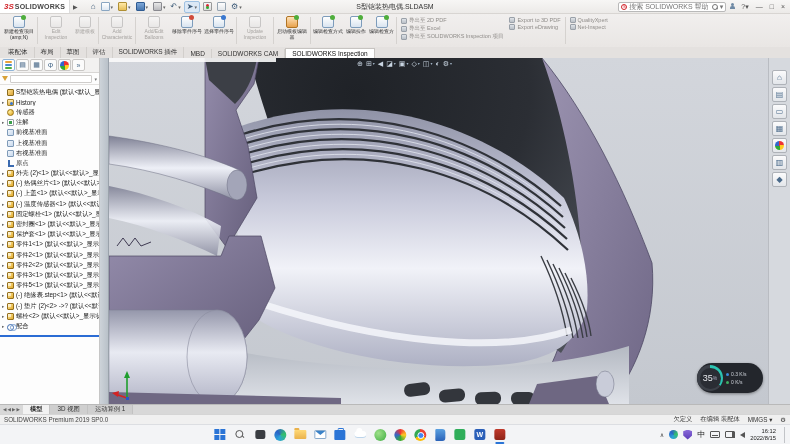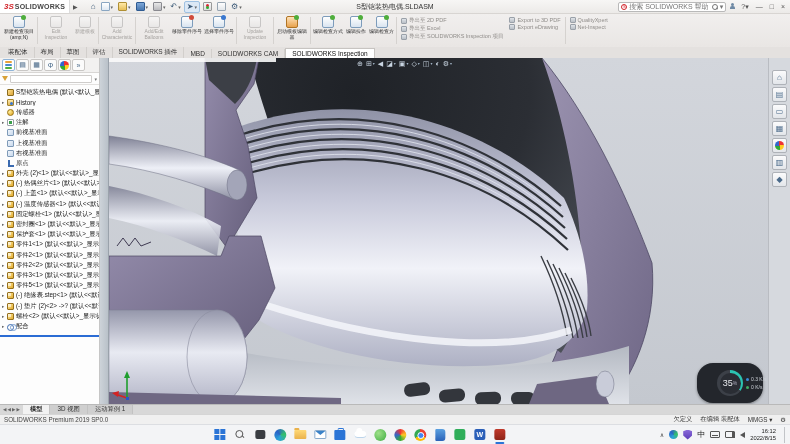--- a/index.html
+++ b/index.html
@@ -96,21 +96,21 @@
   .ti-mate::before{content:"";position:absolute;left:0;top:1px;width:5px;height:5px;border:1.4px solid #3a6ab0;border-radius:50%;}
   .ti-mate::after{content:"";position:absolute;left:3px;top:1px;width:5px;height:5px;border:1.4px solid #7aa0d0;border-radius:50%;}
   .rollback{position:absolute;left:0;width:100%;height:2px;background:#2b6cd4;}
   .splitter{position:absolute;left:100px;top:0;width:9px;height:346px;background:linear-gradient(90deg,#cdd3d9,#b9c1c9);border-right:1px solid #9aa2ab;}
 
   
   .viewport{position:absolute;left:109px;top:0;width:659px;height:346px;overflow:hidden;background:#c9cdd4;}
   .vp-topwhite{position:absolute;left:0;top:0;width:167px;height:4px;background:#fafafa;opacity:.9;}
   .hud{position:absolute;left:248px;top:0;height:11px;display:flex;align-items:center;gap:3px;color:#c9d5e2;font-size:7px;}
   .hud .dd{font-size:4px;color:#9fb0c2;margin-left:-2px;}
-  .gauge{position:absolute;left:588px;top:305px;width:66px;height:30px;background:#23262c;border-radius:16px;display:flex;align-items:center;padding:20px;box-shadow:0 1px 3px rgba(0,0,0,.4);}
+  .gauge{position:absolute;left:588px;top:305px;width:66px;height:30px;background:#23262c;border-radius:16px;display:flex;align-items:center;padding:0;box-shadow:0 1px 3px rgba(0,0,0,.4);}
   .gring{position:relative;width:26px;height:26px;border-radius:50%;background:conic-gradient(#2bc4b2 0 35%,#3c4048 35% 100%);flex:none;display:flex;align-items:center;justify-content:center;}
   .gring .inner{position:absolute;inset:2.5px;border-radius:50%;background:#2a2d34;}
   .gring .num{position:relative;color:#e8eaee;font-size:9px;z-index:1;}
   .gring .pct{position:relative;color:#aab;font-size:5px;z-index:1;}
   .gstats{display:flex;flex-direction:column;justify-content:center;gap:2px;margin-left:3px;font-size:5px;color:#cfd3da;}
   .gstats .row{display:flex;align-items:center;gap:2px;white-space:nowrap;}
   .dot{width:3px;height:3px;border-radius:50%;display:inline-block;}
   .dot.blue{background:#3a8ad8;}
   .dot.green{background:#3fae62;}
   .triad{position:absolute;left:2px;bottom:2px;}

